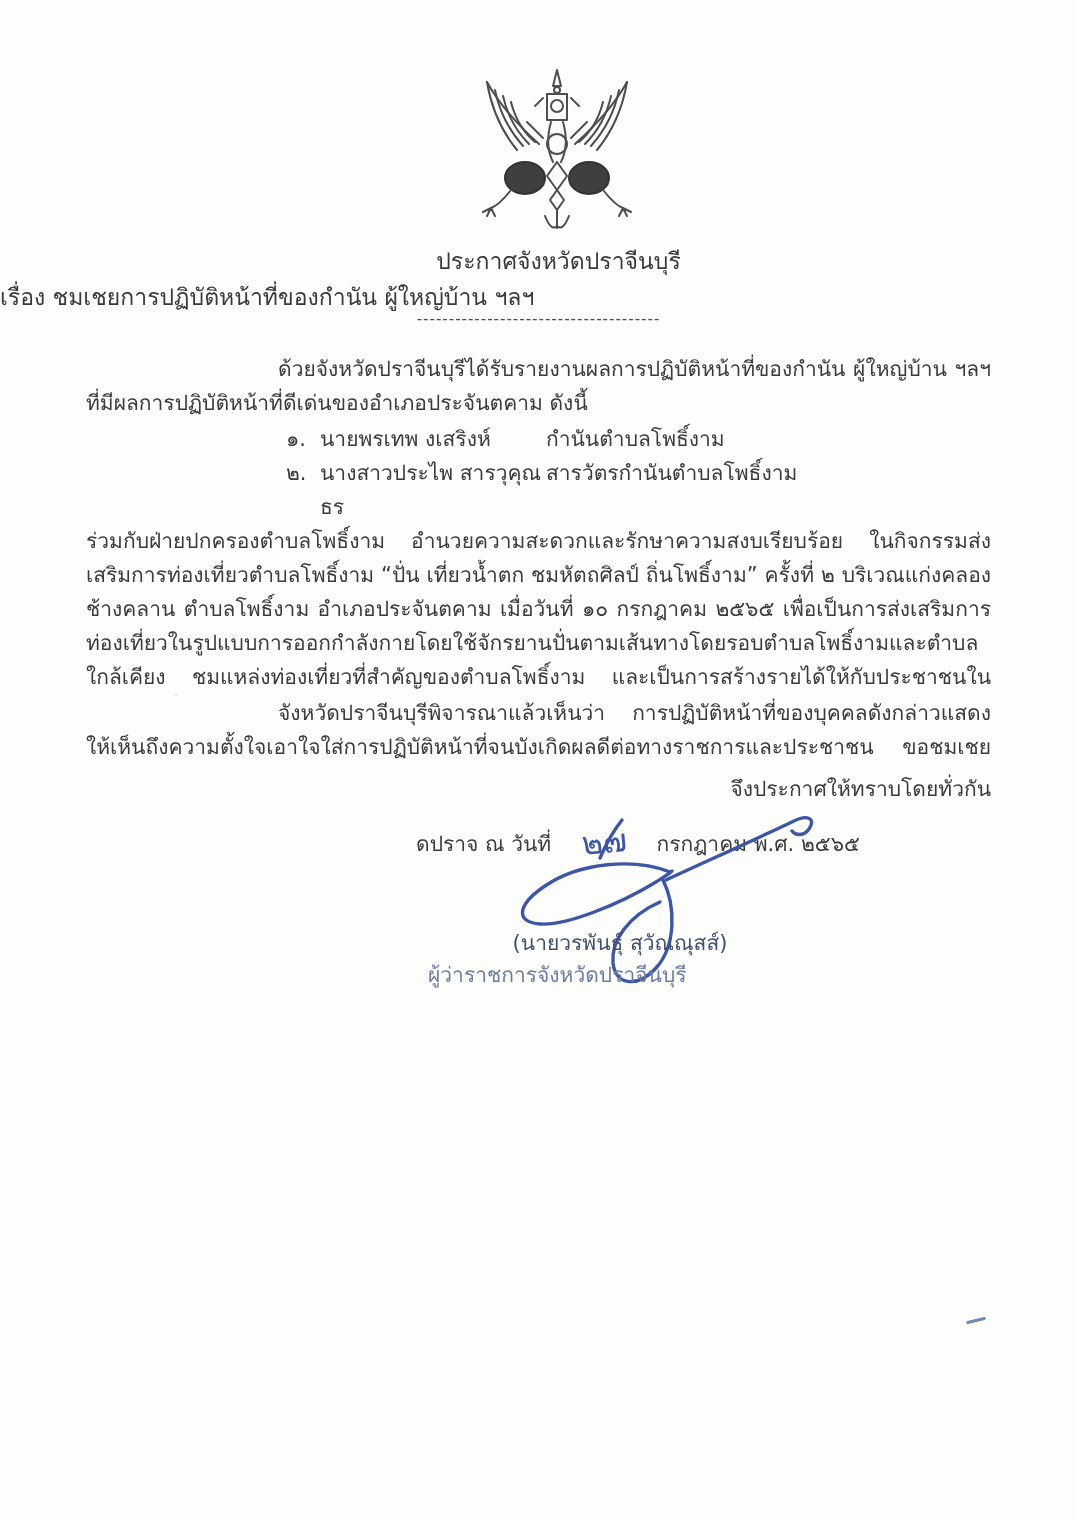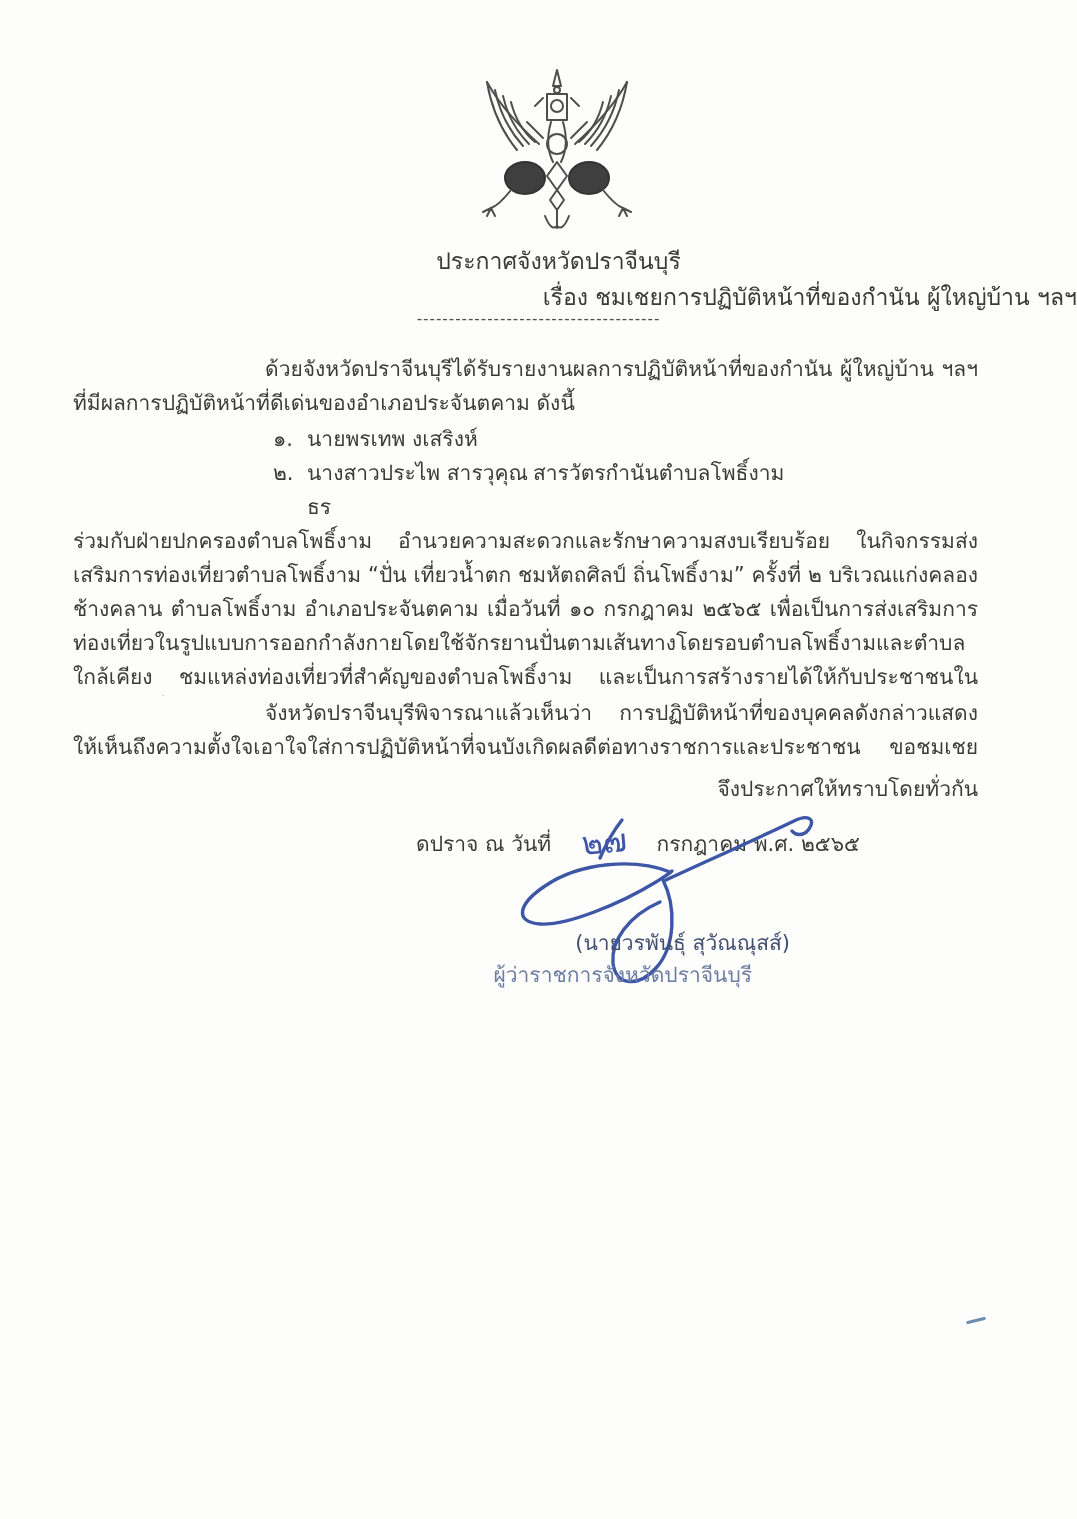--- a/index.html
+++ b/index.html
@@ -34,38 +34,38 @@
     text-align: center;
     font-size: 23px;
     color: #3a3a3a;
     margin-left: 20px;
   }
   .doc-subject {
     position: absolute;
     top: 279px;
     left: 0;
     width: 100%;
-    text-align: right;
+    text-align: left;
     font-size: 23px;
     color: #3a3a3a;
   }
   .divider {
     position: absolute;
     top: 310px;
     left: 0;
     width: 100%;
     text-align: center;
     font-size: 15px;
     letter-spacing: 1px;
     color: #4d4d4d;
     white-space: nowrap;
   }
   .block {
     position: absolute;
-    left: 73px;
+    left: 86px;
     width: 905px;
     line-height: 34px;
     text-align: justify;
     overflow: hidden;
     margin: 0;
   }
   .indent { text-indent: 192px; }
   .p-intro   { top: 352px; height: 68px; }
   .honorees  { top: 422px; height: 102px; text-align: left; }
   .p-body1   { top: 524px; height: 172px; }
@@ -104,30 +104,30 @@
     top: 800px;
     width: 380px;
     height: 195px;
     pointer-events: none;
   }
   .signer-name {
     position: absolute;
     left: 450px;
     top: 926px;
     width: 340px;
-    text-align: right;
+    text-align: center;
     color: #425070;
     font-size: 21px;
   }
   .signer-position {
     position: absolute;
-    left: 412px;
+    left: 428px;
     top: 958px;
     width: 340px;
-    text-align: right;
+    text-align: left;
     color: #6c7da3;
     font-size: 21px;
   }
   .pen-mark {
     position: absolute;
     left: 966px;
     top: 1319px;
     width: 20px;
     height: 3px;
     background: #6b8bb0;
@@ -190,20 +190,21 @@
   <div class="doc-title">ประกาศจังหวัดปราจีนบุรี</div>
   <div class="doc-subject">เรื่อง  ชมเชยการปฏิบัติหน้าที่ของกำนัน ผู้ใหญ่บ้าน ฯลฯ</div>
   <div class="divider">--------------------------------------</div>
 
   <p class="block indent p-intro">ด้วยจังหวัดปราจีนบุรีได้รับรายงานผลการปฏิบัติหน้าที่ของกำนัน ผู้ใหญ่บ้าน ฯลฯ ที่มีผลการปฏิบัติหน้าที่ดีเด่นของอำเภอประจันตคาม ดังนี้</p>
 
   <div class="block honorees">
     <div class="honoree-row">
       <span class="honoree-no">๑.</span>
       <span class="honoree-name">นายพรเทพ งเสริงห์</span>
+      <span class="honoree-pos">กำนันตำบลโพธิ์งาม</span>
     </div>
     <div class="honoree-row">
       <span class="honoree-no">๒.</span>
       <span class="honoree-name">นางสาวประไพ สารวุคุณธร</span>
       <span class="honoree-pos">สารวัตรกำนันตำบลโพธิ์งาม</span>
     </div>
 
   </div>
 
   <p class="block p-body1">ร่วมกับฝ่ายปกครองตำบลโพธิ์งาม อำนวยความสะดวกและรักษาความสงบเรียบร้อย ในกิจกรรมส่งเสริมการท่องเที่ยวตำบลโพธิ์งาม “ปั่น เที่ยวน้ำตก ชมหัตถศิลป์ ถิ่นโพธิ์งาม” ครั้งที่ ๒ บริเวณแก่งคลองช้างคลาน ตำบลโพธิ์งาม อำเภอประจันตคาม เมื่อวันที่ ๑๐ กรกฎาคม ๒๕๖๕ เพื่อเป็นการส่งเสริมการท่องเที่ยวในรูปแบบการออกกำลังกายโดยใช้จักรยานปั่นตามเส้นทางโดยรอบตำบลโพธิ์งามและตำบลใกล้เคียง ชมแหล่งท่องเที่ยวที่สำคัญของตำบลโพธิ์งาม และเป็นการสร้างรายได้ให้กับประชาชนในตำบลโพธิ์งามด้วย</p>

